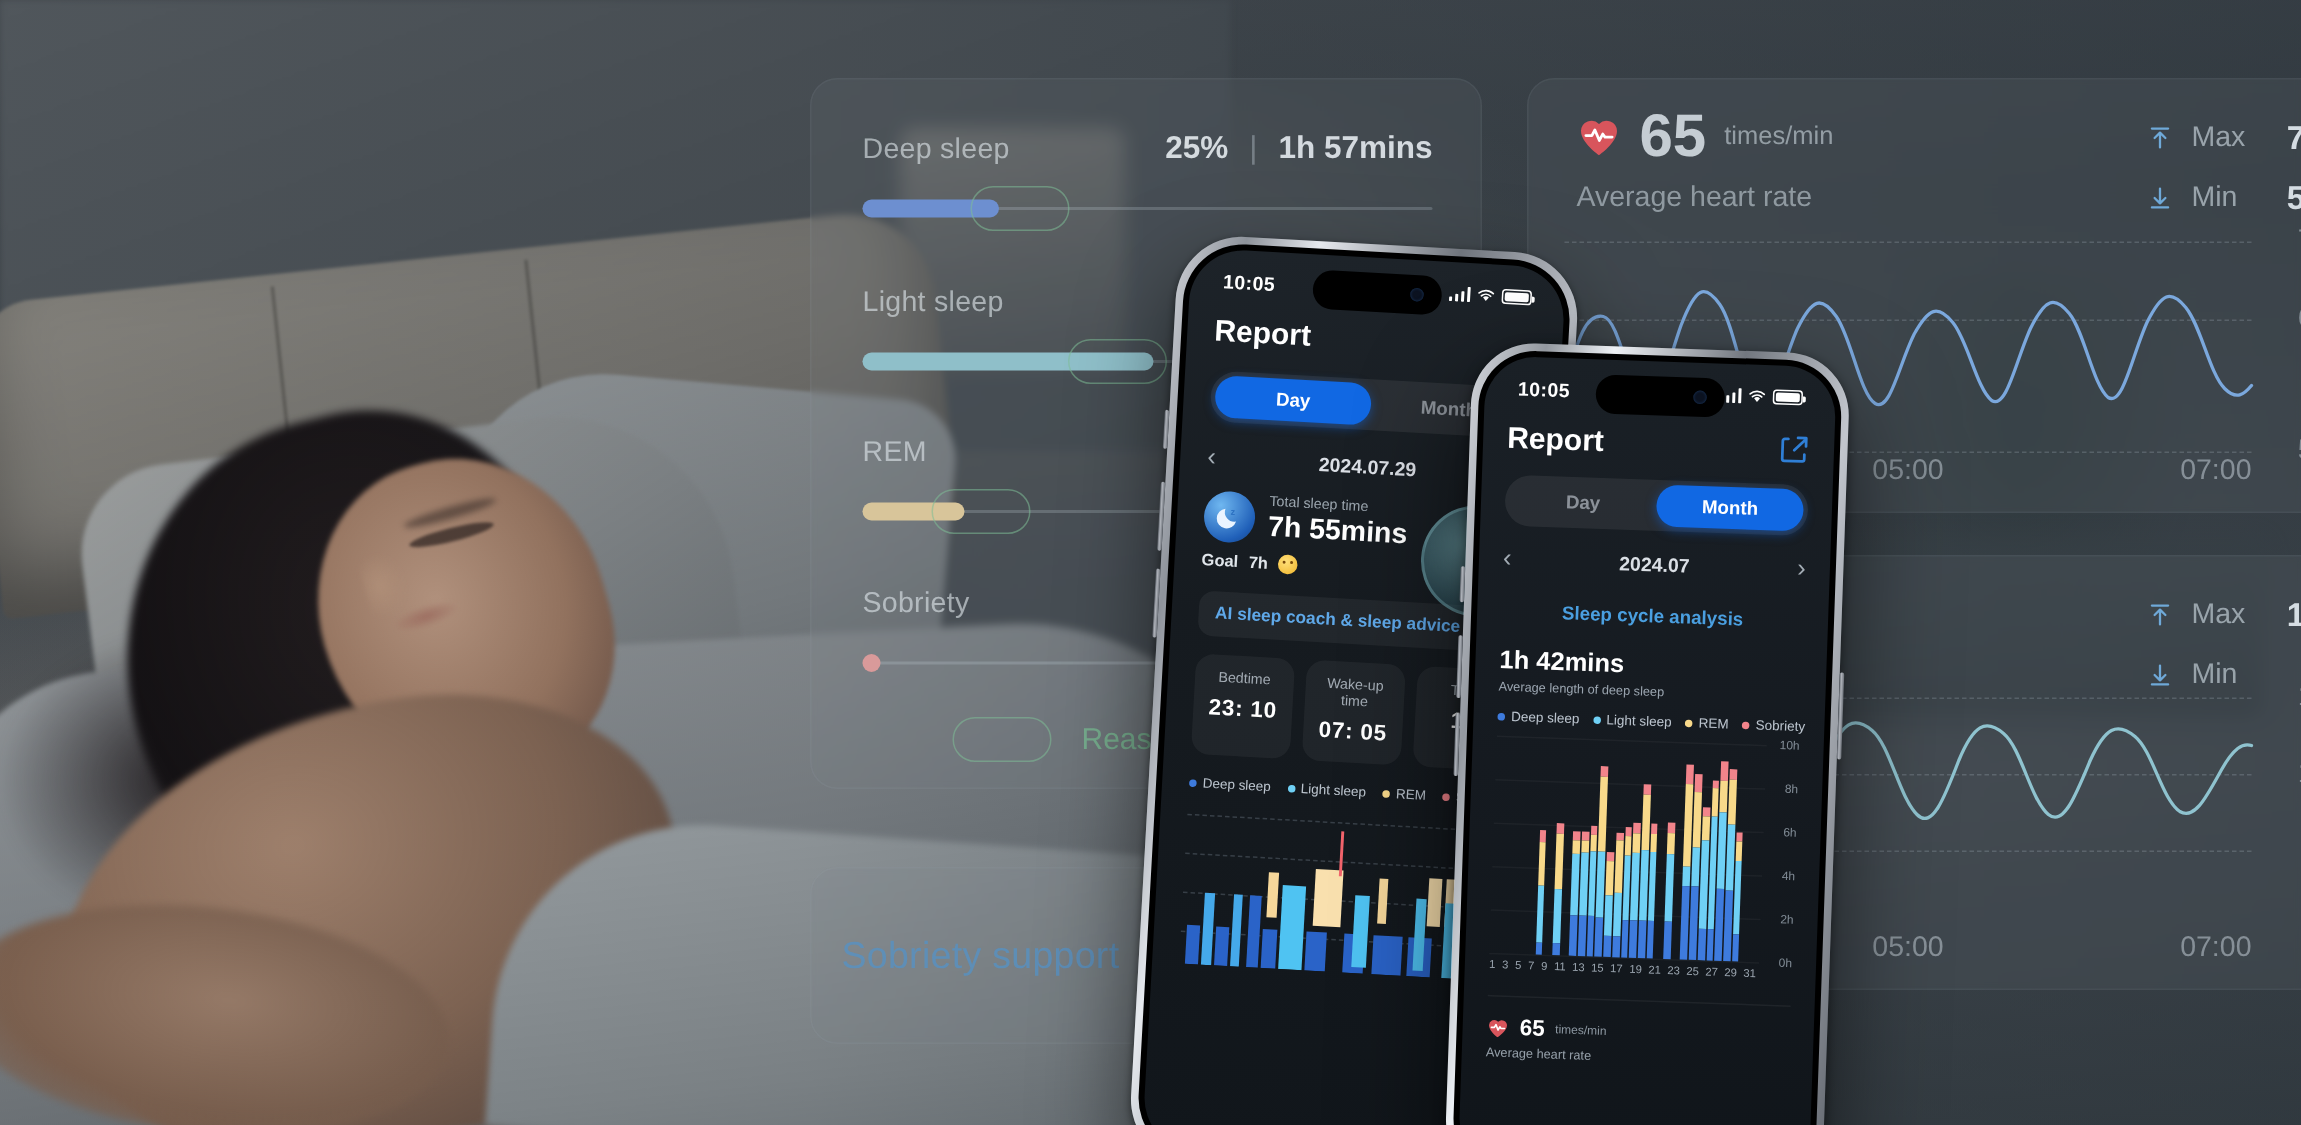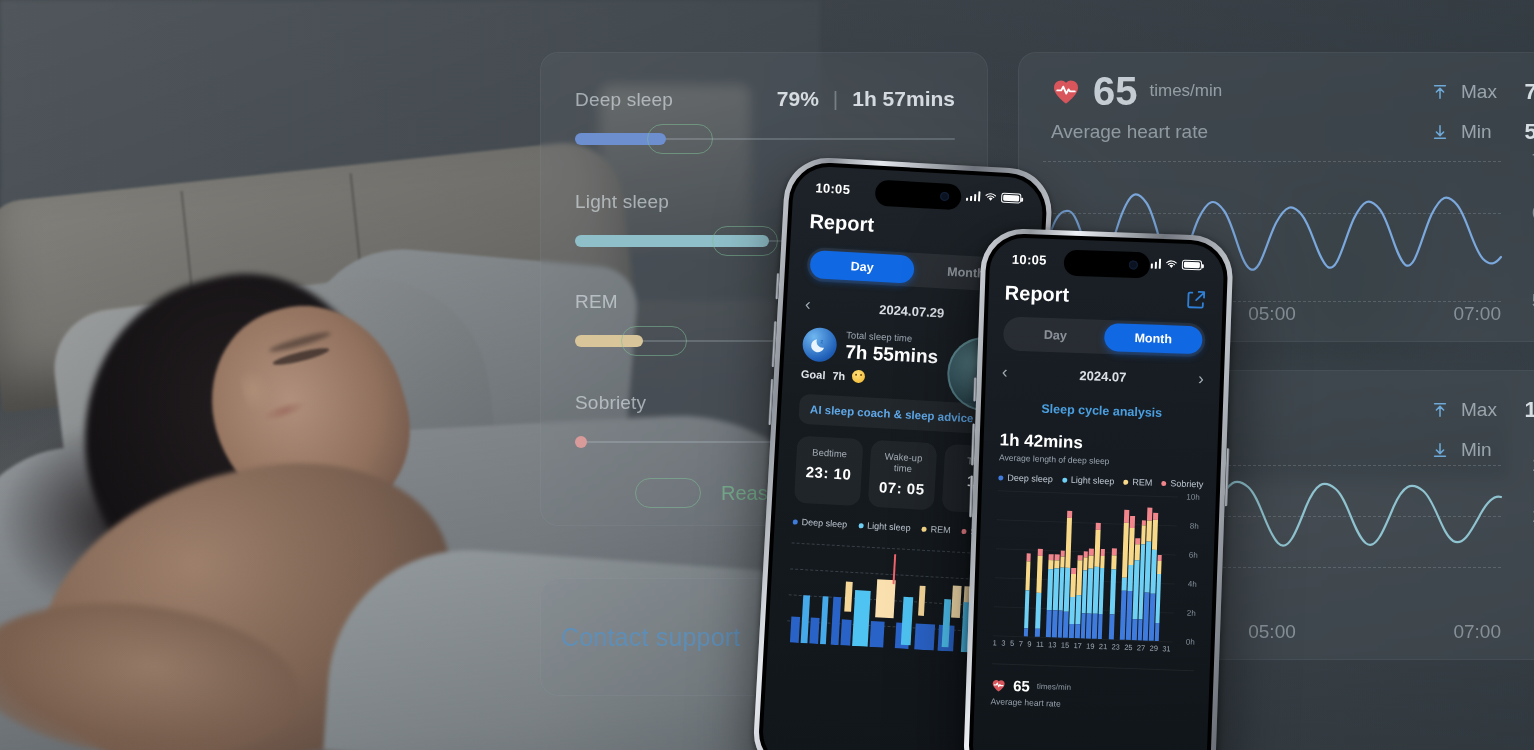--- a/index.html
+++ b/index.html
@@ -392,21 +392,21 @@
   <div class="duvet-fold"></div>
   <div class="scene-tint"></div>
 </div>
 
 <div class="glass" id="card-sleep-stages">
 
   <div class="stage-row" style="top:34px">
     <div class="stage-head">
       <span class="stage-name">Deep sleep</span>
       <span class="stage-vals">
-        <span>79%</span>
+        <span>25%</span>
         <span class="stage-sep">|</span>
         <span>1h 57mins</span>
       </span>
     </div>
     <div class="stage-track">
       <div class="stage-fill" style="width:24%;background:#6d8fd0"></div>
       <div class="stage-knob" style="left:19%"></div>
     </div>
   </div>
 
@@ -454,21 +454,21 @@
   </div>
 </div>
 
 <style>
   #row-rem { top: 236px !important; }
   #card-sleep-stages .stage-row:nth-of-type(2) { top: 136px !important; }
   #row-sob { top: 337px !important; }
 </style>
 
 <div class="glass" id="card-contact">
-  <div class="contact-text">Contact support</div>
+  <div class="contact-text">Sobriety support</div>
 </div>
 
 <div class="glass" id="card-heart">
   <div class="metric-head">
     <div class="metric-line1">
       <span class="heart-badge">
         <svg viewBox="0 0 24 22">
             <path d="M12 21S2.4 14.4 2.4 8.1A5.6 5.6 0 0 1 12 4.3a5.6 5.6 0 0 1 9.6 3.8C21.6 14.4 12 21 12 21z" fill="#d8555c"></path>
             <path d="M5 10.5h3.2l1.6-3 2.4 5.6 1.8-3.4 1.2 1.6H19" stroke="#fff" stroke-width="1.5" fill="none" stroke-linecap="round" stroke-linejoin="round"></path>
           </svg>

